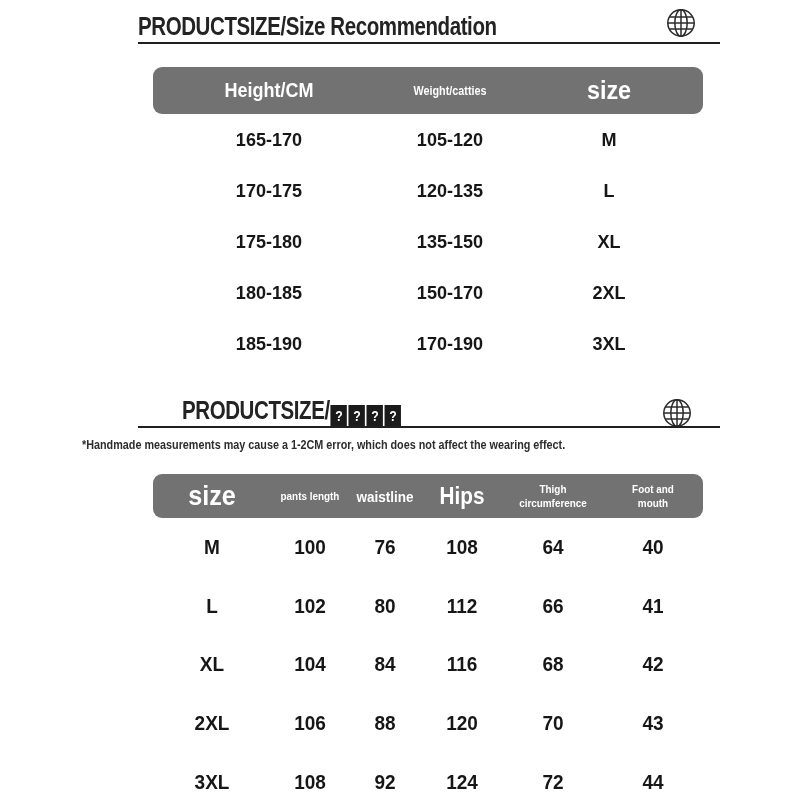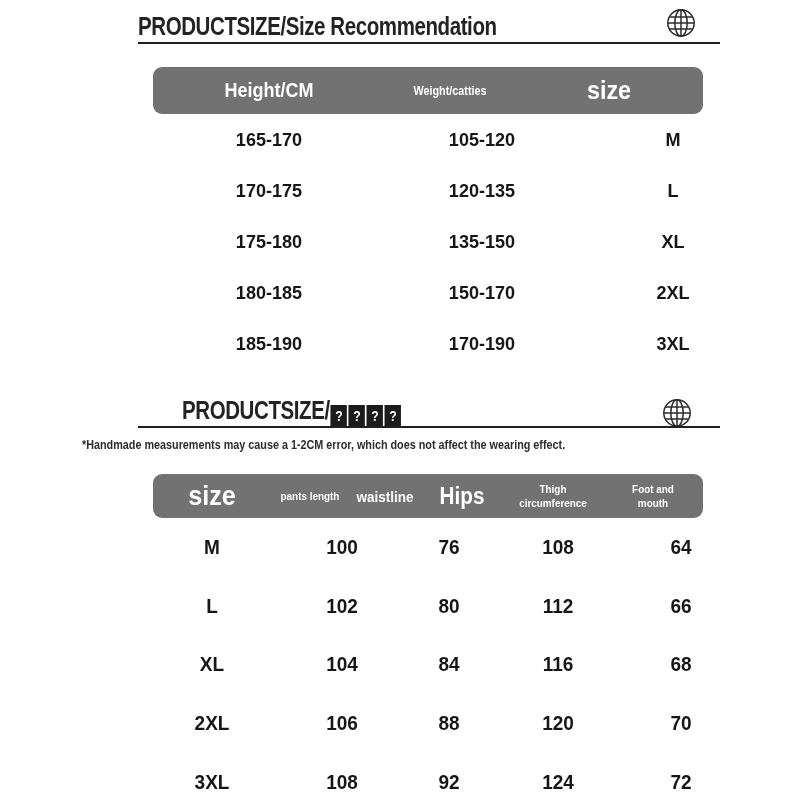--- a/index.html
+++ b/index.html
@@ -66,21 +66,21 @@
   #thead2 .gc3 { font-size:23px; }
   #thead2 .gc4 { font-size:11px; line-height:1.3; max-width:86px; justify-self:center; }
   #thead2 .gc5 { font-size:11px; line-height:1.3; max-width:56px; justify-self:center; }
 
   
   .tbody { position:absolute; left:125px; width:550px; }
   #tbody1 { top:114px; }
   #tbody2 { top:518px; }
   .trow {
     display:grid; align-items:center; text-align:center;
-    font-weight:bold; color:#161616;gap:32px;
+    font-weight:bold; color:#161616;
   }
   #tbody1 .trow { grid-template-columns:232px 130px 188px; height:51px; font-size:19px; }
   #tbody2 .trow { grid-template-columns:118px 78px 72px 82px 100px 100px; height:58.8px; font-size:20px; }
   .trow span { display:inline-block; transform:scaleX(0.95); }
 </style>
 </head>
 <body>
 
 <div class="sheet">
 

